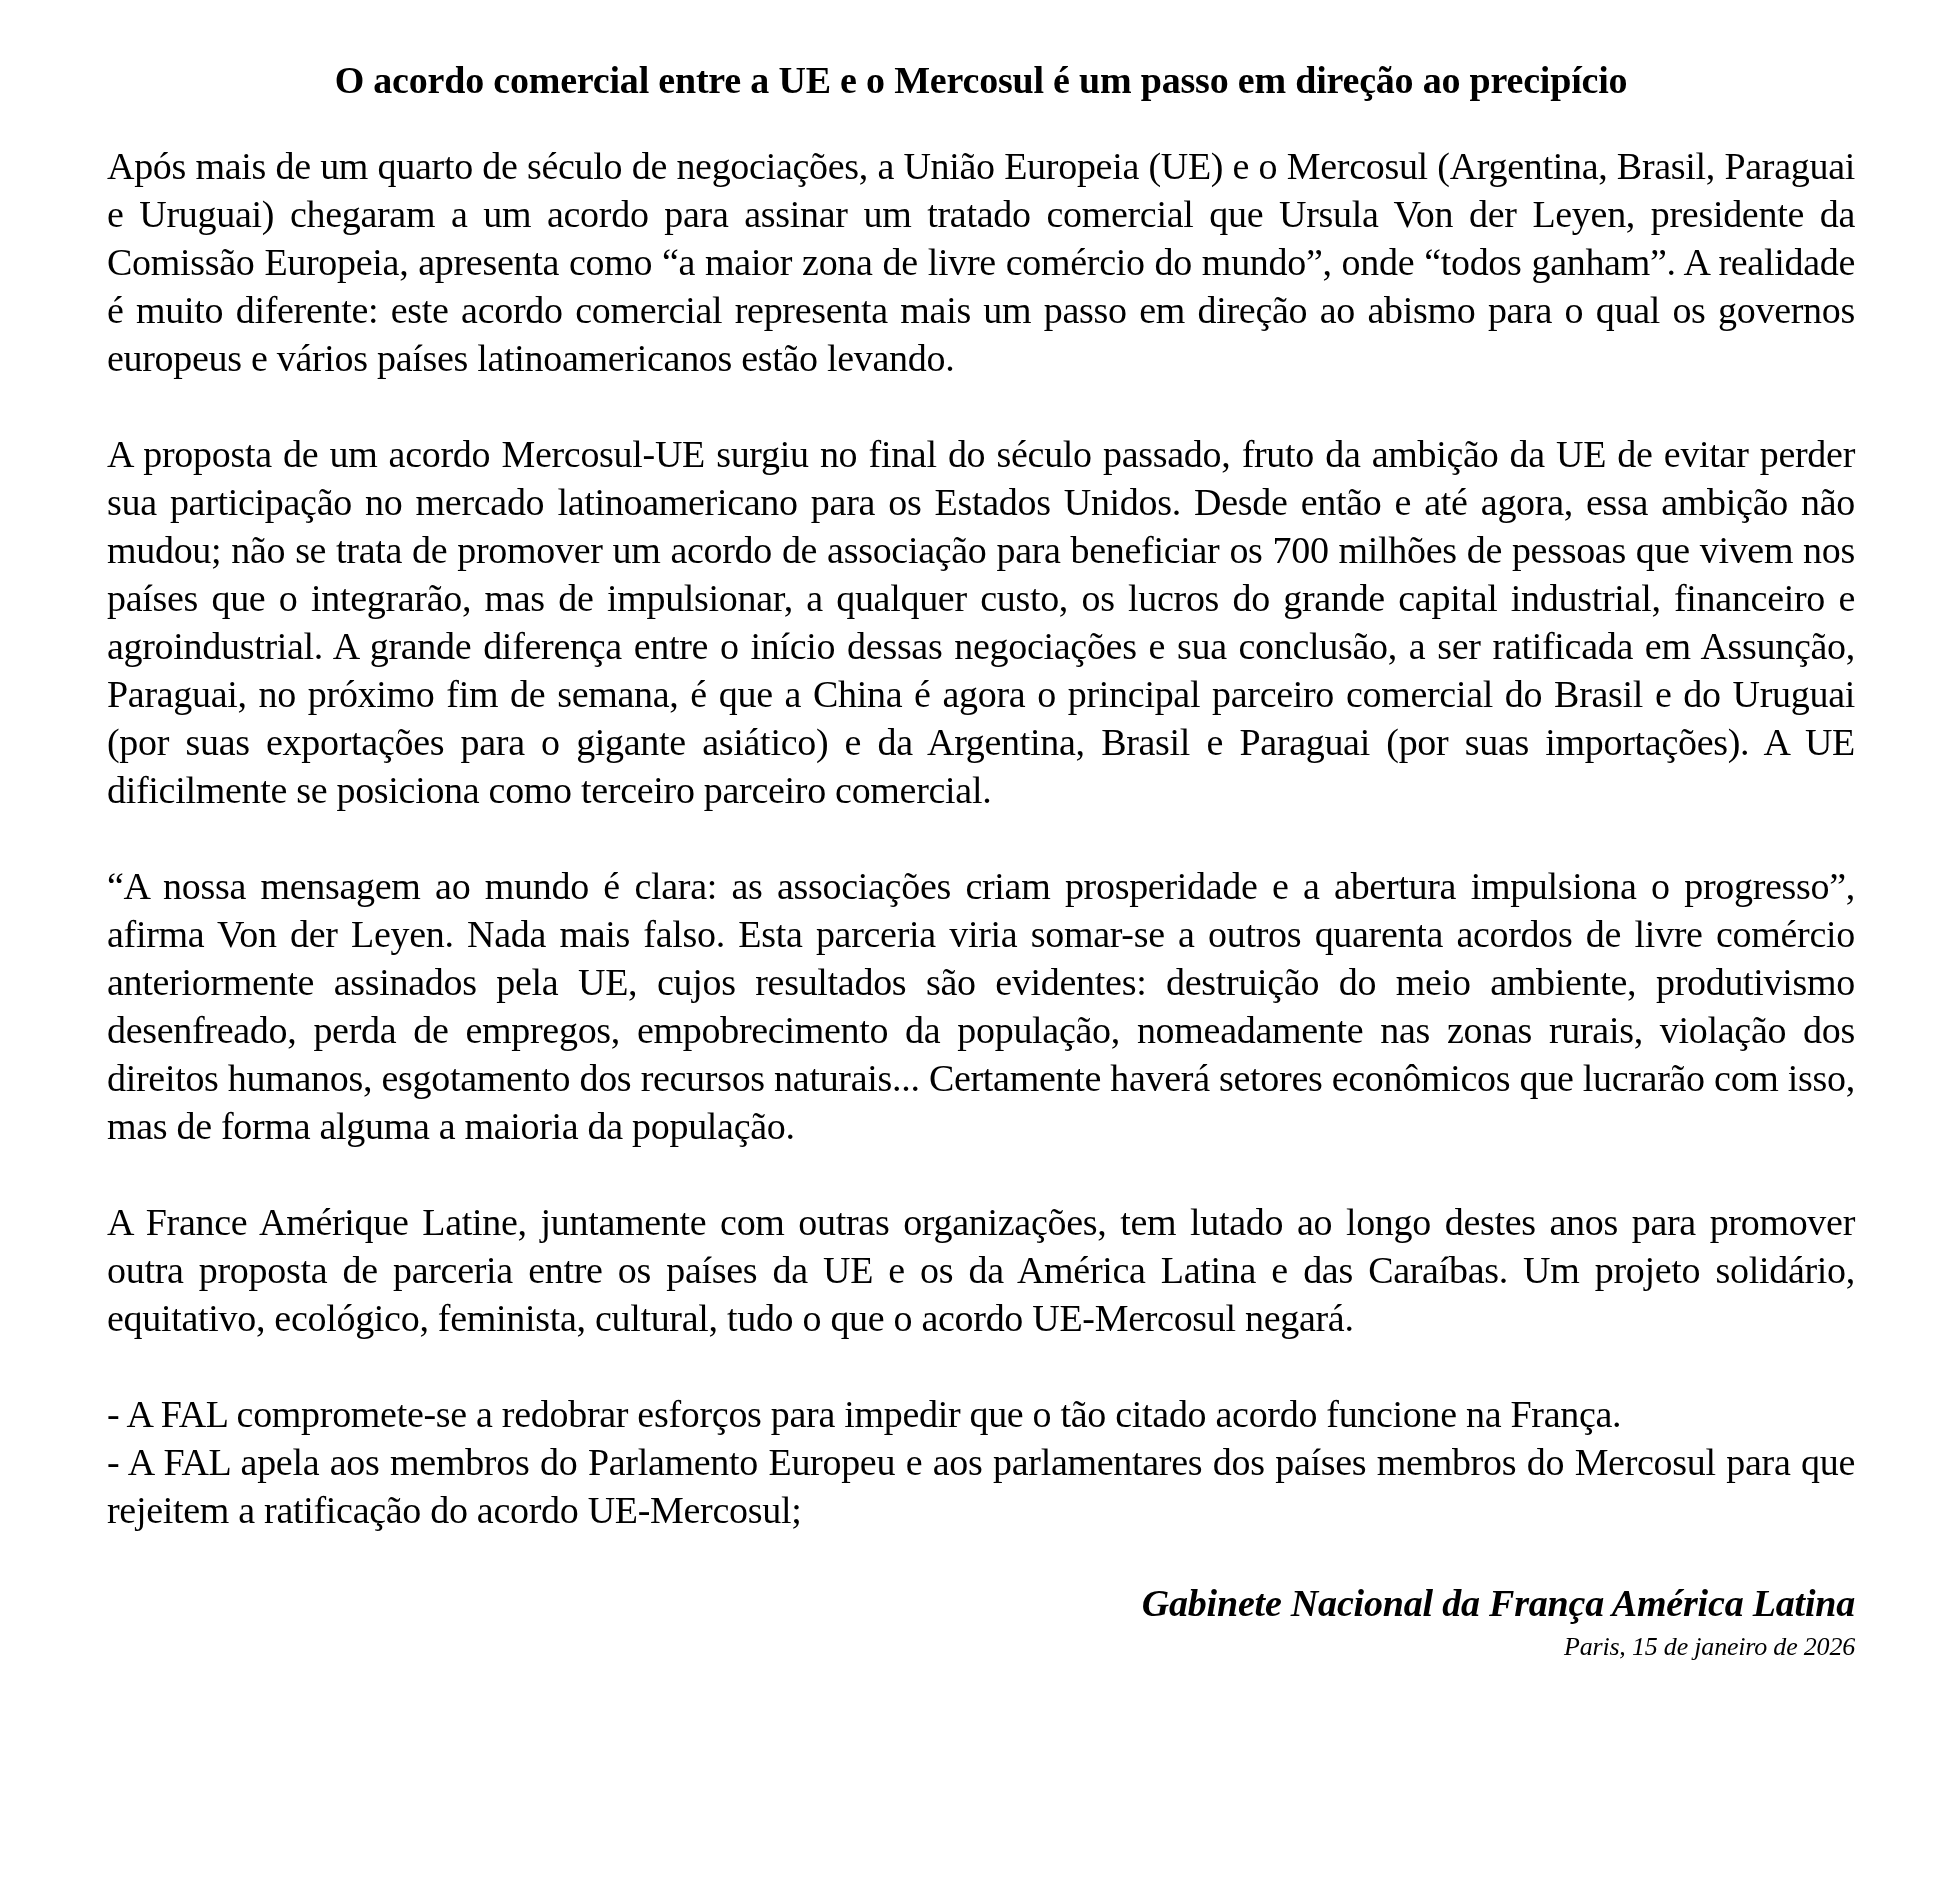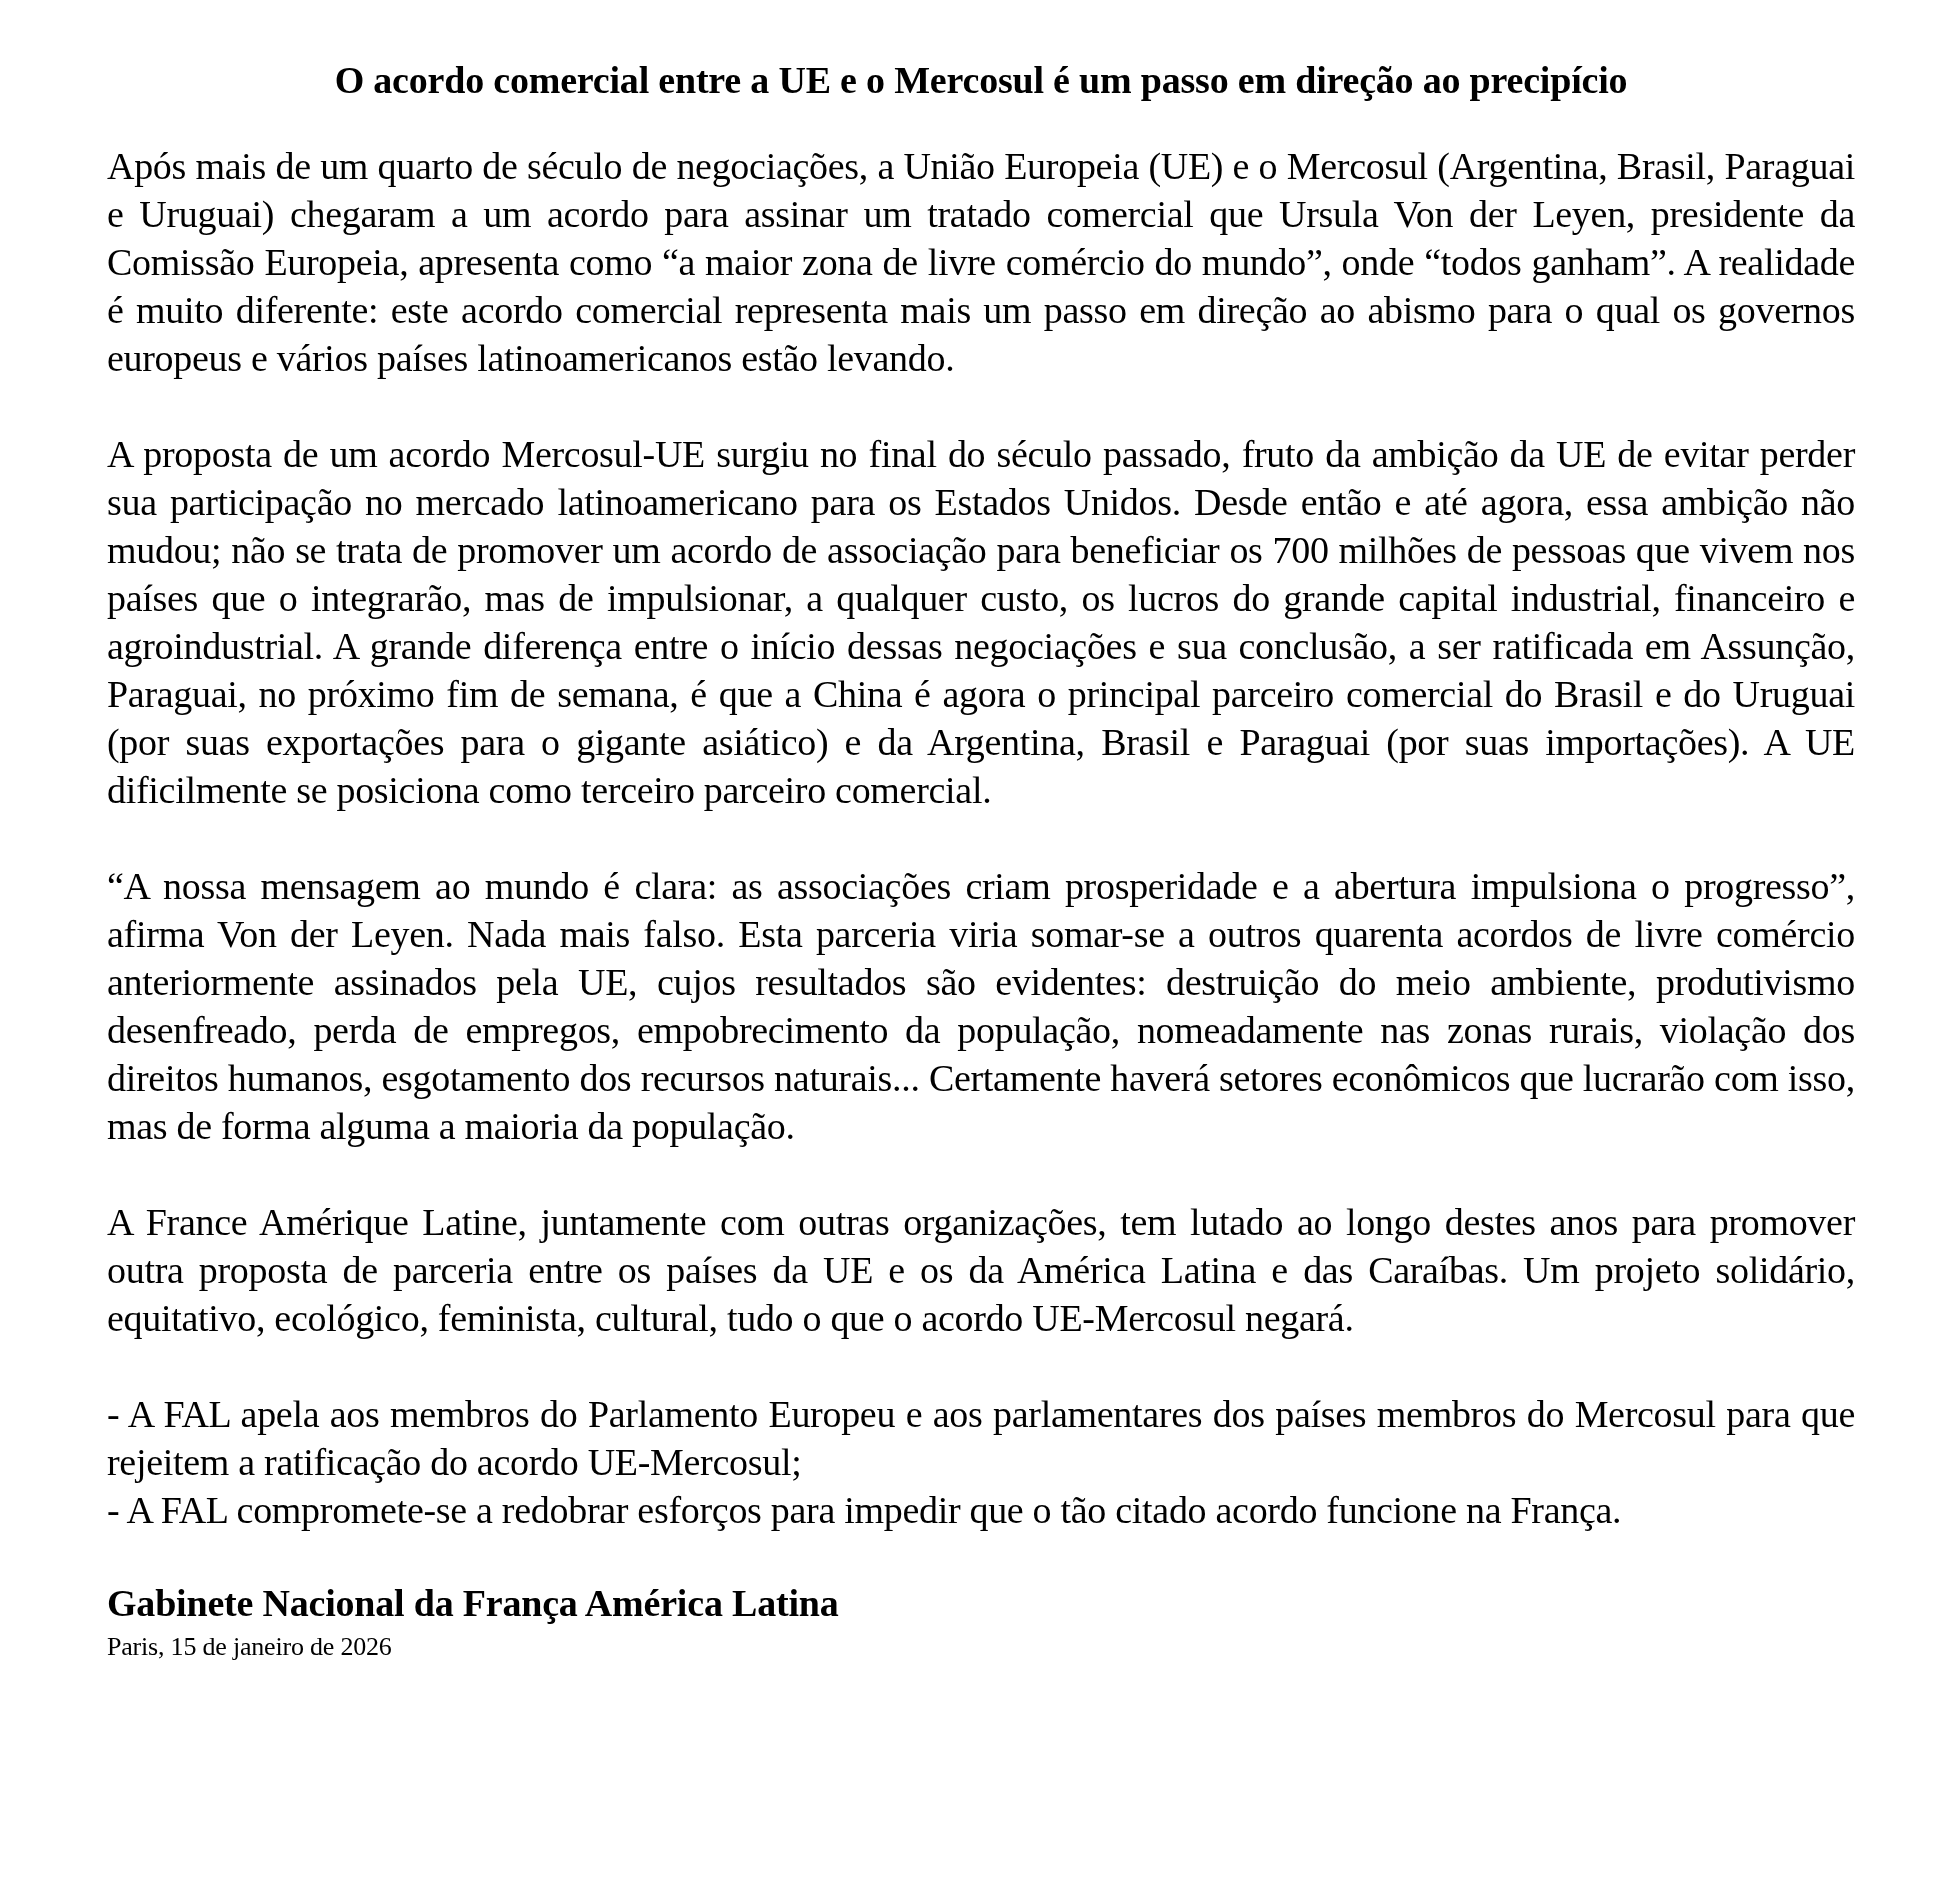--- a/index.html
+++ b/index.html
@@ -41,21 +41,23 @@
     margin: 0 0 48px 0;
   }
   .bullet {
     font-size: 38px;
     line-height: 48px;
     text-align: justify;
     margin: 0;
     letter-spacing: -0.3px;
   }
   .signature {
+    text-align: right;
     margin-top: 0;
+    font-style: italic;
   }
   .sig-org {
     font-weight: bold;
     font-size: 38px;
     line-height: 43px;
     letter-spacing: -0.2px;
   }
   .sig-date {
     font-size: 26px;
     line-height: 43px;
@@ -67,22 +69,22 @@
 
 <div class="page">
   <h1 class="title">O acordo comercial entre a UE e o Mercosul é um passo em direção ao precipício</h1>
 
   <p class="para">Após mais de um quarto de século de negociações, a União Europeia (UE) e o Mercosul (Argentina, Brasil, Paraguai e Uruguai) chegaram a um acordo para assinar um tratado comercial que Ursula Von der Leyen, presidente da Comissão Europeia, apresenta como “a maior zona de livre comércio do mundo”, onde “todos ganham”. A realidade é muito diferente: este acordo comercial representa mais um passo em direção ao abismo para o qual os governos europeus e vários países latinoamericanos estão levando.</p>
   <p class="para">A proposta de um acordo Mercosul-UE surgiu no final do século passado, fruto da ambição da UE de evitar perder sua participação no mercado latinoamericano para os Estados Unidos.  Desde então e até agora, essa ambição não mudou; não se trata de promover um acordo de associação para beneficiar os 700 milhões de pessoas que vivem nos países que o integrarão, mas de impulsionar, a qualquer custo, os lucros do grande capital industrial, financeiro e agroindustrial. A grande diferença entre o início dessas negociações e sua conclusão, a ser ratificada em Assunção, Paraguai, no próximo fim de semana, é que a China é agora o principal parceiro comercial do Brasil e do Uruguai (por suas exportações para o gigante asiático) e da Argentina, Brasil e Paraguai (por suas importações). A UE dificilmente se posiciona como terceiro parceiro comercial.</p>
   <p class="para">“A nossa mensagem ao mundo é clara: as associações criam prosperidade e a abertura impulsiona o progresso”, afirma Von der Leyen. Nada mais falso. Esta parceria viria somar-se a outros quarenta acordos de livre comércio anteriormente assinados pela UE, cujos resultados são evidentes: destruição do meio ambiente, produtivismo desenfreado, perda de empregos, empobrecimento da população, nomeadamente nas zonas rurais, violação dos direitos humanos, esgotamento dos recursos naturais... Certamente haverá setores econômicos que lucrarão com isso, mas de forma alguma a maioria da população.</p>
   <p class="para">A France Amérique Latine, juntamente com outras organizações, tem lutado ao longo destes anos para promover outra proposta de parceria entre os países da UE e os da América Latina e das Caraíbas. Um projeto solidário, equitativo, ecológico, feminista, cultural, tudo o que o acordo UE-Mercosul negará.</p>
 
   <div class="bullets">
+    <p class="bullet">- A FAL compromete-se a redobrar esforços para impedir que o tão citado acordo funcione na França.</p>
     <p class="bullet">- A FAL apela aos membros do Parlamento Europeu e aos parlamentares dos países membros do Mercosul para que rejeitem a ratificação do acordo UE-Mercosul;</p>
-    <p class="bullet">- A FAL compromete-se a redobrar esforços para impedir que o tão citado acordo funcione na França.</p>
   </div>
 
   <div class="signature">
     <div class="sig-org">Gabinete Nacional da França América Latina</div>
     <div class="sig-date">Paris, 15 de janeiro de 2026</div>
   </div>
 </div>
 
 
 </body></html>

